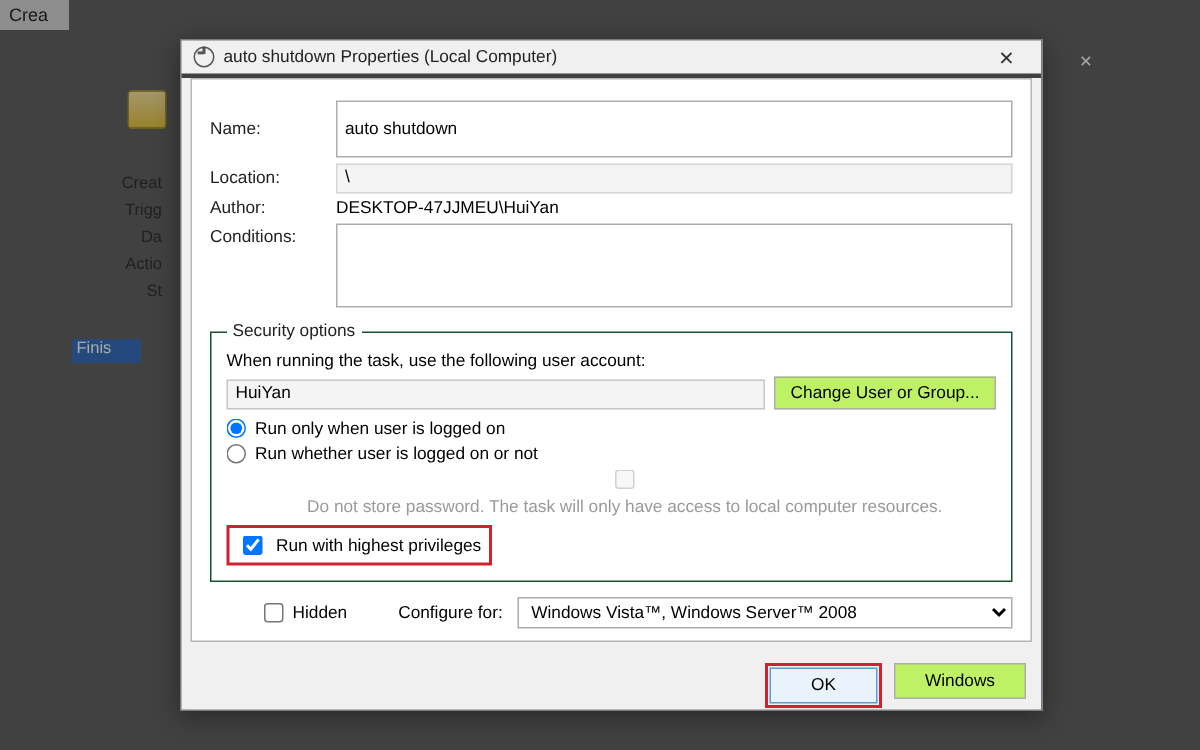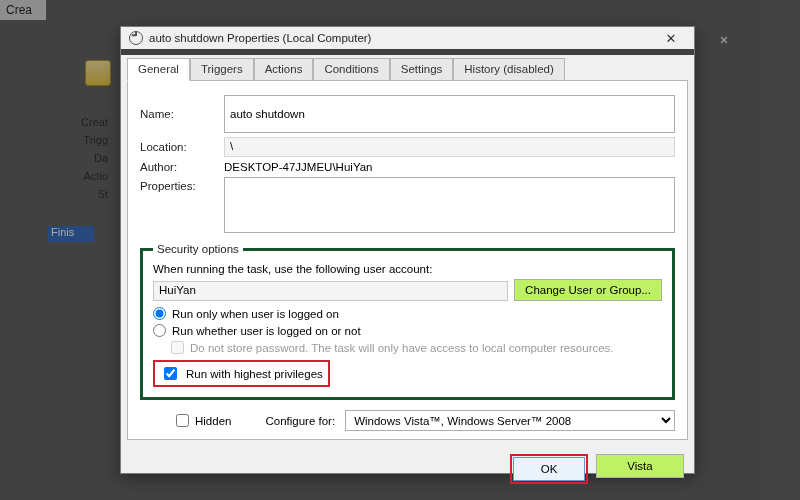--- a/index.html
+++ b/index.html
@@ -13,50 +13,50 @@
   .bg-frag { position:absolute; font-size:11px; color:#222; }
   .bg-label-col { left:48px; top:110px; width:60px; }
   .bg-label-col div { margin:6px 0; text-align:right; color:#222; }
   .bg-topbar { left:73px; top:28px; width:46px; height:20px; background:#cfcfcf; font-size:12px; display:flex; align-items:center; padding-left:6px; }
   .bg-icon { position:absolute; left:85px; top:60px; width:26px; height:26px; background:linear-gradient(#f6e29a,#e6c038); border:1px solid #a88a20; border-radius:3px; }
   .bg-closex { position:absolute; right:65px; top:30px; width:22px; height:20px; color:#fff; font-size:14px; display:flex; align-items:center; justify-content:center; }
   .bg-finish { position:absolute; left:48px; top:226px; width:46px; height:16px; background:#2a64b7; color:#fff; font-size:11px; padding-left:3px; }
 
   
   .dlg { position:absolute; left:120px; top:26px; width:575px; height:448px; background:#f0f0f0; border:1px solid #7a7a7a; box-shadow:0 4px 16px rgba(0,0,0,.4); display:flex; flex-direction:column; font-size:11.5px; }
-  .titlebar { height:28px; display:flex; align-items:center; padding:0 6px 0 8px; border-bottom:6px solid #404040; }
+  .titlebar { height:28px; display:flex; align-items:center; padding:0 6px 0 8px; border-bottom:3px solid #404040; }
   .title-ico { width:14px; height:14px; border:1.5px solid #555; border-radius:50%; margin-right:6px; position:relative; }
   .title-ico::before { content:""; position:absolute; left:5px; top:-1px; width:1.5px; height:5px; background:#555; transform-origin:bottom; }
   .title-ico::after  { content:""; position:absolute; left:5px; top:3px; width:1.5px; height:4px; background:#555; transform:rotate(90deg); transform-origin:top; }
   .title-txt { flex:1; color:#222; }
   .close-btn { width:34px; height:22px; display:flex; align-items:center; justify-content:center; color:#333; font-size:13px; }
 
   
   .tabs { display:flex; gap:0; padding:2px 6px 0 6px; font-size:11.5px; }
   .tab { padding:4px 10px 5px; border:1px solid #b5b5b5; border-bottom:none; background:#e8e8e8; position:relative; top:1px; color:#333; }
   .tab.active { background:#fff; z-index:2; border-bottom:1px solid #fff; }
   .tabpanel { margin:0 6px 6px 6px; background:#fff; border:1px solid #b5b5b5; flex:1; padding:10px 12px 8px; position:relative; }
 
   
   .row { display:flex; align-items:center; margin:4px 0; }
   .lab { width:84px; color:#222; }
   .lab.top { align-self:flex-start; padding-top:3px; }
   .txt { flex:1; height:20px; border:1px solid #adadad; background:#fff; padding:18px 5px; font-size:11.5px; }
   .ro  { flex:1; height:20px; border:1px solid #d6d6d6; background:#f4f4f4; padding:2px 5px; }
   .desc { flex:1; height:56px; border:1px solid #adadad; background:#fff; resize:none; font-size:11.5px; padding:3px 5px; }
 
-  fieldset.sec { border:3px solid #14532d; margin:10px 0 6px; padding:8px 10px 10px; }
+  fieldset.sec { border:1px solid #14532d; margin:10px 0 6px; padding:8px 10px 10px; }
   fieldset.sec legend { padding:0 4px; color:#222; font-size:11.5px; }
   .acct-row { display:flex; gap:6px; margin:4px 0 6px;align-items:flex-end; }
   .acct-box { flex:1; height:20px; border:1px solid #c8c8c8; background:#f4f4f4; padding:2px 5px; }
   .btn { height:22px; border:1px solid #adadad; background:#bef264; padding:0 10px; font-size:11.5px; }
 
   .radio-row, .chk-row { display:flex; align-items:center; gap:6px; margin:4px 0; }
   .radio-row input, .chk-row input { margin:0; }
-  .disabled { color:#9a9a9a; }
+  .disabled { color:#9a9a9a;flex-direction:column; }
 
   .highlight { position:relative; display:inline-flex; align-items:center; gap:6px; border:2px solid #d2202f; padding:2px 5px; }
 
   .footer-row { display:flex; align-items:center; margin-top:10px; gap:10px;padding-left:36px; }
   .footer-row .lab2 { margin-left:24px; }
   .combo { flex:1; height:21px; border:1px solid #adadad; background:#fff; font-size:11.5px; padding:0 4px; }
 
   .dlg-buttons { display:flex; gap:8px; justify-content:flex-end; padding:8px 10px; }
   .dlg-buttons .btn { width:88px; height:24px; }
   .ok-hi { position:relative; border:2px solid #d2202f; padding:1px; }
@@ -85,44 +85,36 @@
 
   <div class="dim"></div>
 
   <div class="dlg dimmed">
     <div class="titlebar">
       <span class="title-ico"></span>
       <span class="title-txt">auto shutdown Properties (Local Computer)</span>
       <div class="close-btn" title="Close">✕</div>
     </div>
 
-    <div class="tabs">
-      <div class="tab active">General</div>
-      <div class="tab">Triggers</div>
-      <div class="tab">Actions</div>
-      <div class="tab">Conditions</div>
-      <div class="tab">Settings</div>
-      <div class="tab">History (disabled)</div>
-    </div>
 
     <div class="tabpanel">
       <div class="row">
         <span class="lab">Name:</span>
         <input class="txt" value="auto shutdown" style="">
       </div>
       <div class="row">
         <span class="lab">Location:</span>
         <div class="ro">\</div>
       </div>
       <div class="row">
         <span class="lab">Author:</span>
         <div style="flex:1">DESKTOP-47JJMEU\HuiYan</div>
       </div>
       <div class="row">
-        <span class="lab top">Properties:</span>
+        <span class="lab top">Conditions:</span>
         <textarea class="desc" style=""></textarea>
       </div>
 
       <fieldset class="sec">
         <legend>Security options</legend>
         <div>When running the task, use the following user account:</div>
         <div class="acct-row">
           <div class="acct-box">HuiYan</div>
           <button class="btn">Change User or Group...</button>
         </div>
@@ -155,16 +147,16 @@
         <select class="combo">
           <option>Windows Vista™, Windows Server™ 2008</option>
         </select>
       </div>
     </div>
 
     <div class="dlg-buttons">
       <span class="ok-hi">
         <button class="btn">OK</button>
       </span>
-      <button class="btn">Vista</button>
+      <button class="btn">Windows</button>
     </div>
   </div>
 </div>
 
 </body></html>

